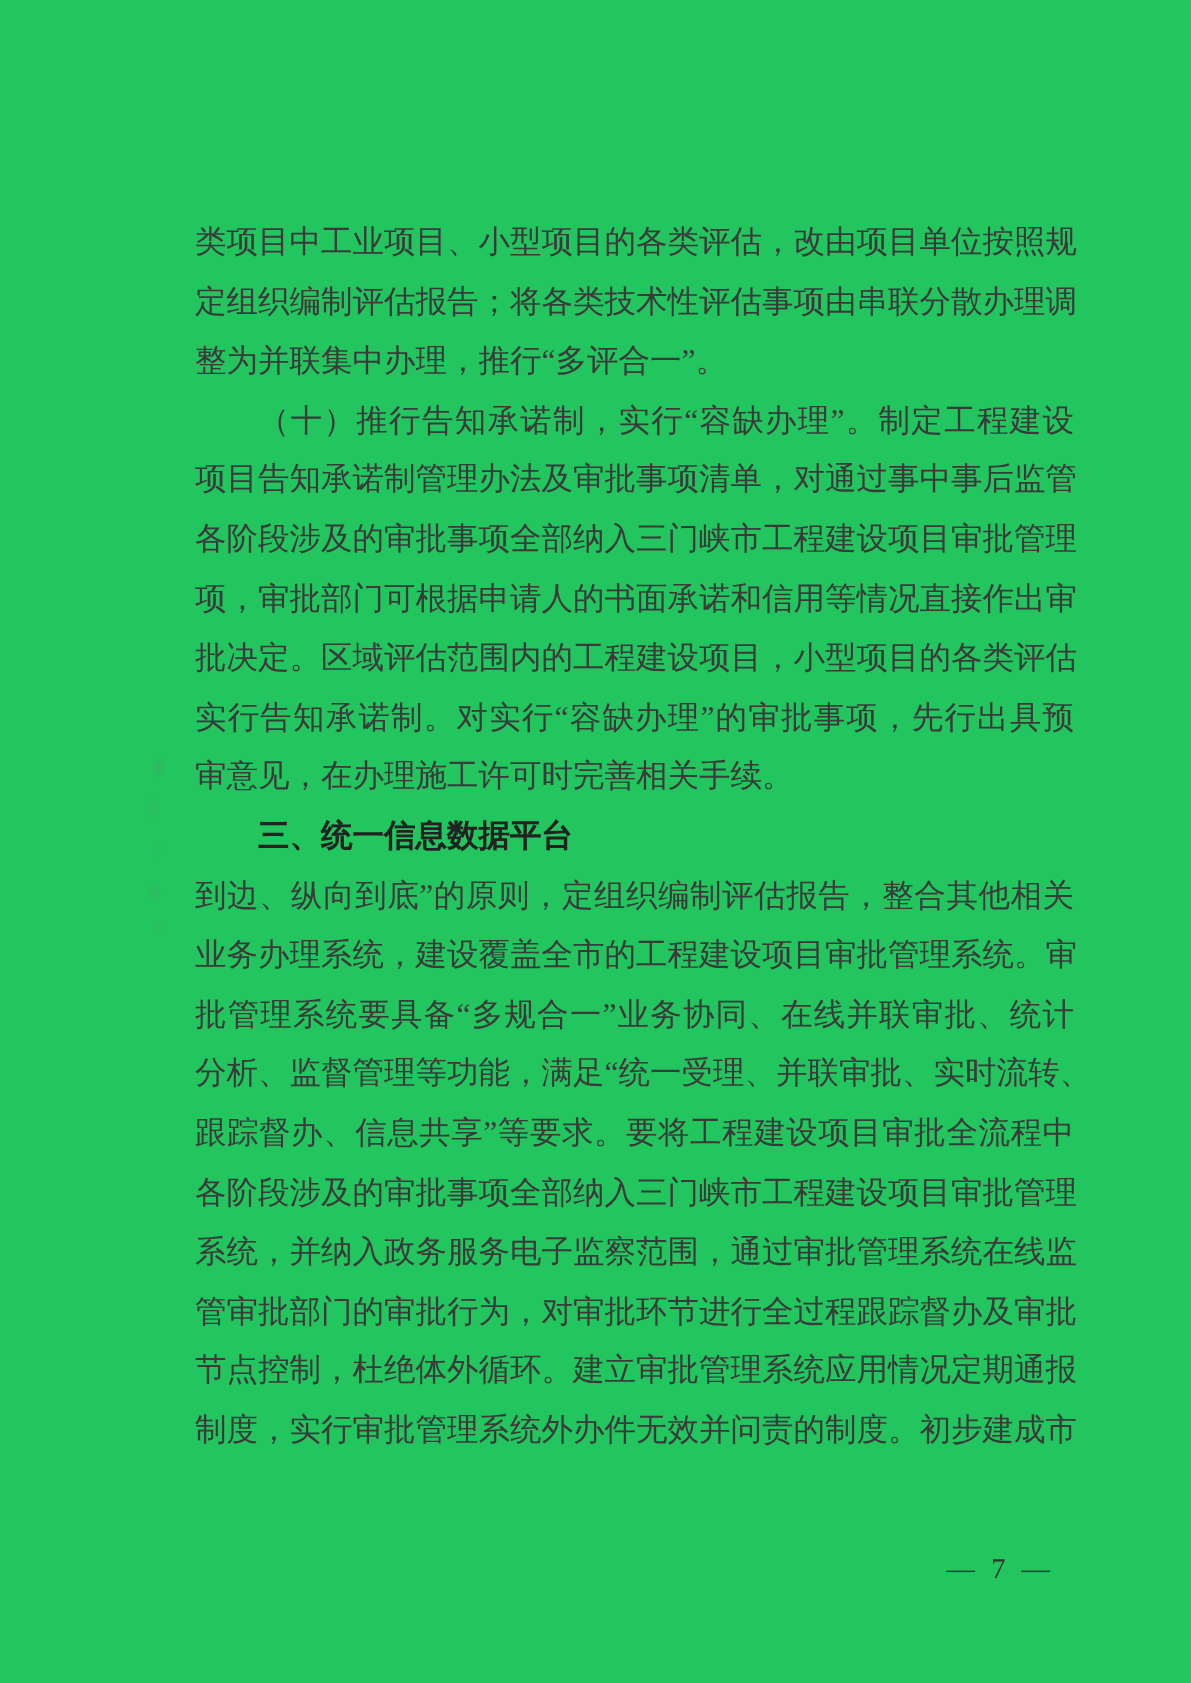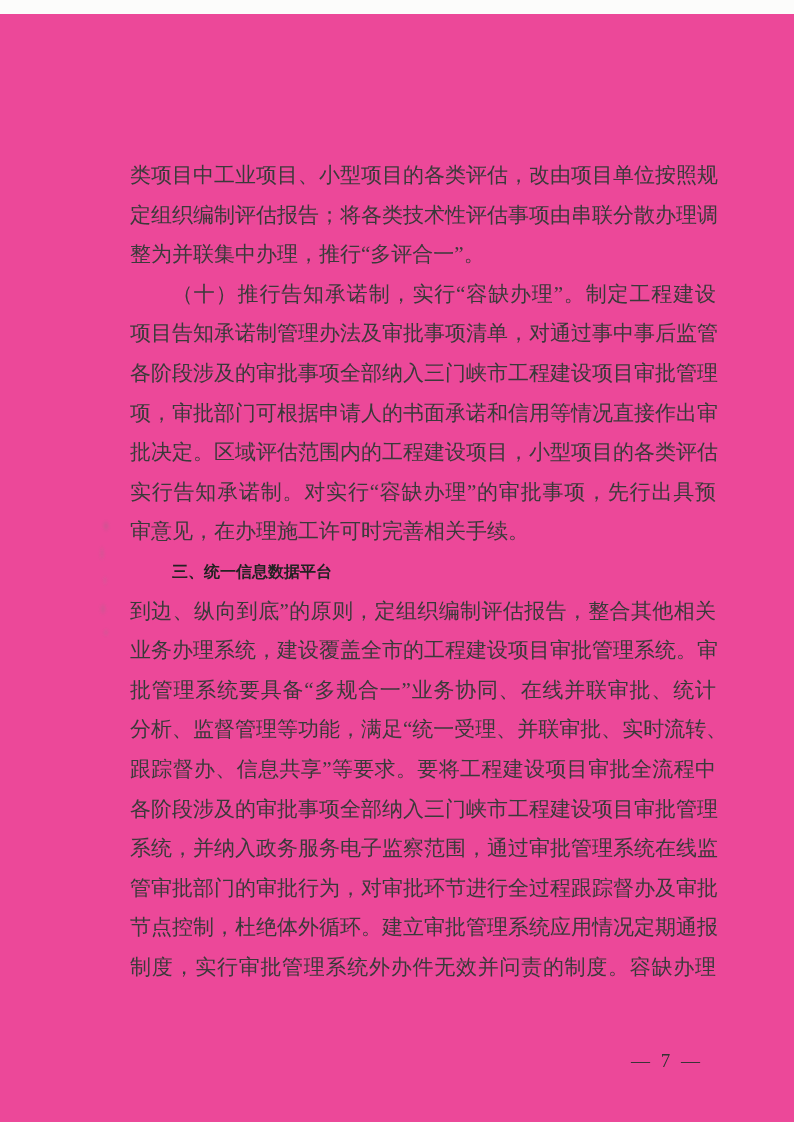--- a/index.html
+++ b/index.html
@@ -10,22 +10,21 @@
     width: 794px;
     height: 1122px;
     background: #fcfcfb;
     position: relative;
     overflow: hidden;
     font-family: "Liberation Serif", "DejaVu Serif", serif;
   }
   .page {
     position: absolute;
     inset: 0;
-    background: #ec4899;
-    margin-top: 14px;
+    background: #22c55e;
   }
   
   .doc-body {
     position: absolute;
     left: 130px;
     top: 142px;
     width: 586px;
     color: #3a3a3a;
     font-size: 21px;
     -webkit-font-smoothing: antialiased;
@@ -41,21 +40,21 @@
   .line.last {
     text-align: right;
     text-align-last: left;
   }
   .line.indent {
     text-indent: 42px;
   }
   .line.heading {
     font-family: "Liberation Sans", "DejaVu Sans", sans-serif;
     font-weight: 700;
-    font-size: 16px;
+    font-size: 21px;
     color: #222222;
     text-align: left;
     text-align-last: left;
   }
   
   .scan-smudge {
     position: absolute;
     left: 94px;
     top: 502px;
     width: 20px;
@@ -101,16 +100,16 @@
       <div class="line indent last heading">三、统一信息数据平台</div>
       <div class="line">到边、纵向到底”的原则，定组织编制评估报告，整合其他相关</div>
       <div class="line">业务办理系统，建设覆盖全市的工程建设项目审批管理系统。审</div>
       <div class="line">批管理系统要具备“多规合一”业务协同、在线并联审批、统计</div>
       <div class="line">分析、监督管理等功能，满足“统一受理、并联审批、实时流转、</div>
       <div class="line">跟踪督办、信息共享”等要求。要将工程建设项目审批全流程中</div>
       <div class="line">各阶段涉及的审批事项全部纳入三门峡市工程建设项目审批管理</div>
       <div class="line">系统，并纳入政务服务电子监察范围，通过审批管理系统在线监</div>
       <div class="line">管审批部门的审批行为，对审批环节进行全过程跟踪督办及审批</div>
       <div class="line">节点控制，杜绝体外循环。建立审批管理系统应用情况定期通报</div>
-      <div class="line">制度，实行审批管理系统外办件无效并问责的制度。容缺办理</div>
+      <div class="line">制度，实行审批管理系统外办件无效并问责的制度。初步建成市</div>
     </div>
   <div class="page-number">— 7 —</div>
 </div>
 
 </body></html>

